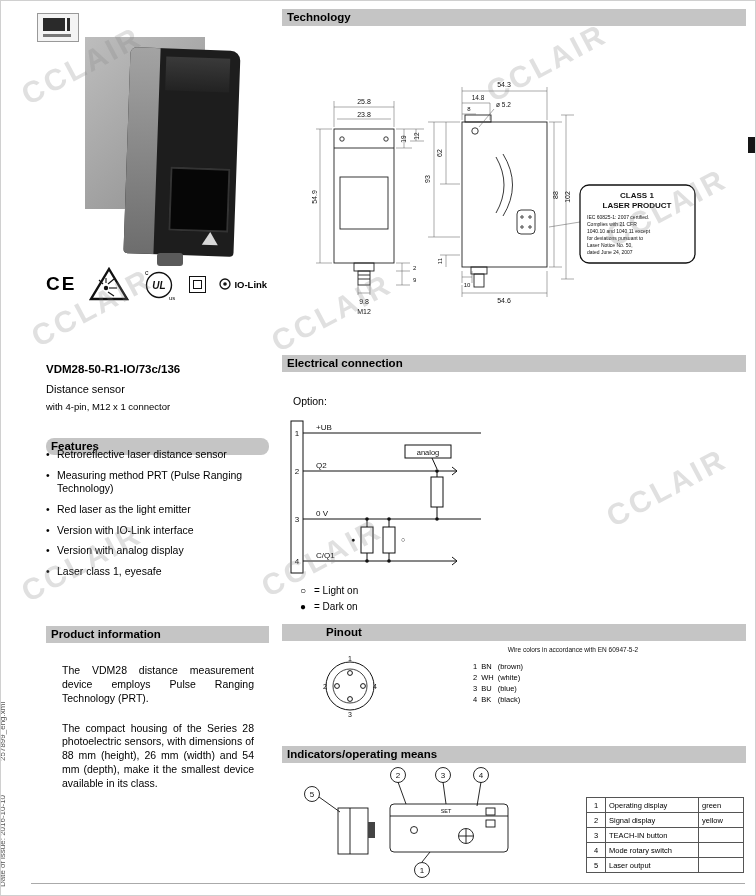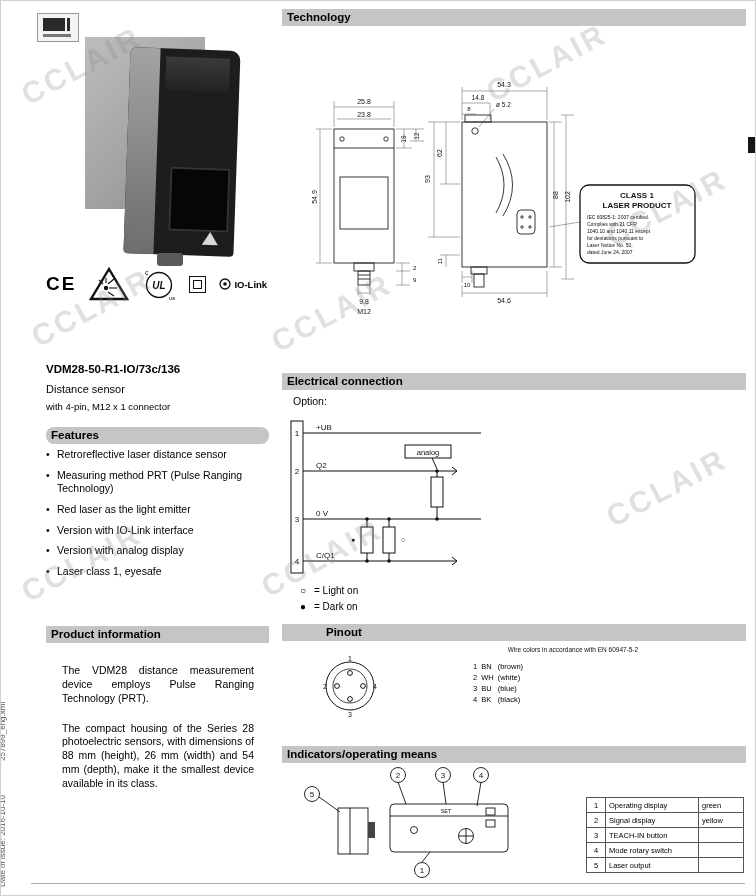--- a/index.html
+++ b/index.html
@@ -152,21 +152,21 @@
         <circle cx="6" cy="6" r="1.8" fill="#111"></circle>
       </svg>
       <span>IO-Link</span>
     </span>
   </div>
 
   <div id="model-value">VDM28-50-R1-IO/73c/136</div>
   <div id="model-line1">Distance sensor</div>
   <div id="model-line2">with 4-pin, M12 x 1 connector</div>
 
-  <div class="bar bar-left" style="top:426px;border-radius:8px;">Features</div>
+  <div class="bar bar-left" style="top:437px;border-radius:8px;">Features</div>
   <ul id="features-list">
     <li>Retroreflective laser distance sensor</li>
     <li>Measuring method PRT (Pulse Ranging Technology)</li>
     <li>Red laser as the light emitter</li>
     <li>Version with IO-Link interface</li>
     <li>Version with analog display</li>
     <li>Laser class 1, eyesafe</li>
   </ul>
 
   <div class="bar bar-left" style="top:625px;">Product information</div>
@@ -286,21 +286,21 @@
       <text x="355" y="181" font-size="8" font-weight="bold" text-anchor="middle">LASER PRODUCT</text>
       <text x="305" y="192" font-size="5">IEC 60825-1: 2007 certified.</text>
       <text x="305" y="199" font-size="5">Complies with 21 CFR</text>
       <text x="305" y="206" font-size="5">1040.10 and 1040.11 except</text>
       <text x="305" y="213" font-size="5">for deviations pursuant to</text>
       <text x="305" y="220" font-size="5">Laser Notice No. 50,</text>
       <text x="305" y="227" font-size="5">dated June 24, 2007</text>
     </svg>
   </div>
 
-  <div class="bar bar-right" style="top:372px;">Electrical connection</div>
+  <div class="bar bar-right" style="top:354px;">Electrical connection</div>
   <div id="option-label">Option:</div>
   <div id="elec-canvas">
     <svg width="210" height="168" viewBox="0 0 210 168">
       <g fill="none" stroke="#111" stroke-width="1">
         <rect x="2" y="6" width="12" height="152"></rect>
         <line x1="14" y1="18" x2="192" y2="18"></line>
         <line x1="14" y1="56" x2="168" y2="56"></line>
         <polyline points="163,52 168,56 163,60"></polyline>
         <line x1="14" y1="104" x2="192" y2="104"></line>
         <line x1="14" y1="146" x2="168" y2="146"></line>

